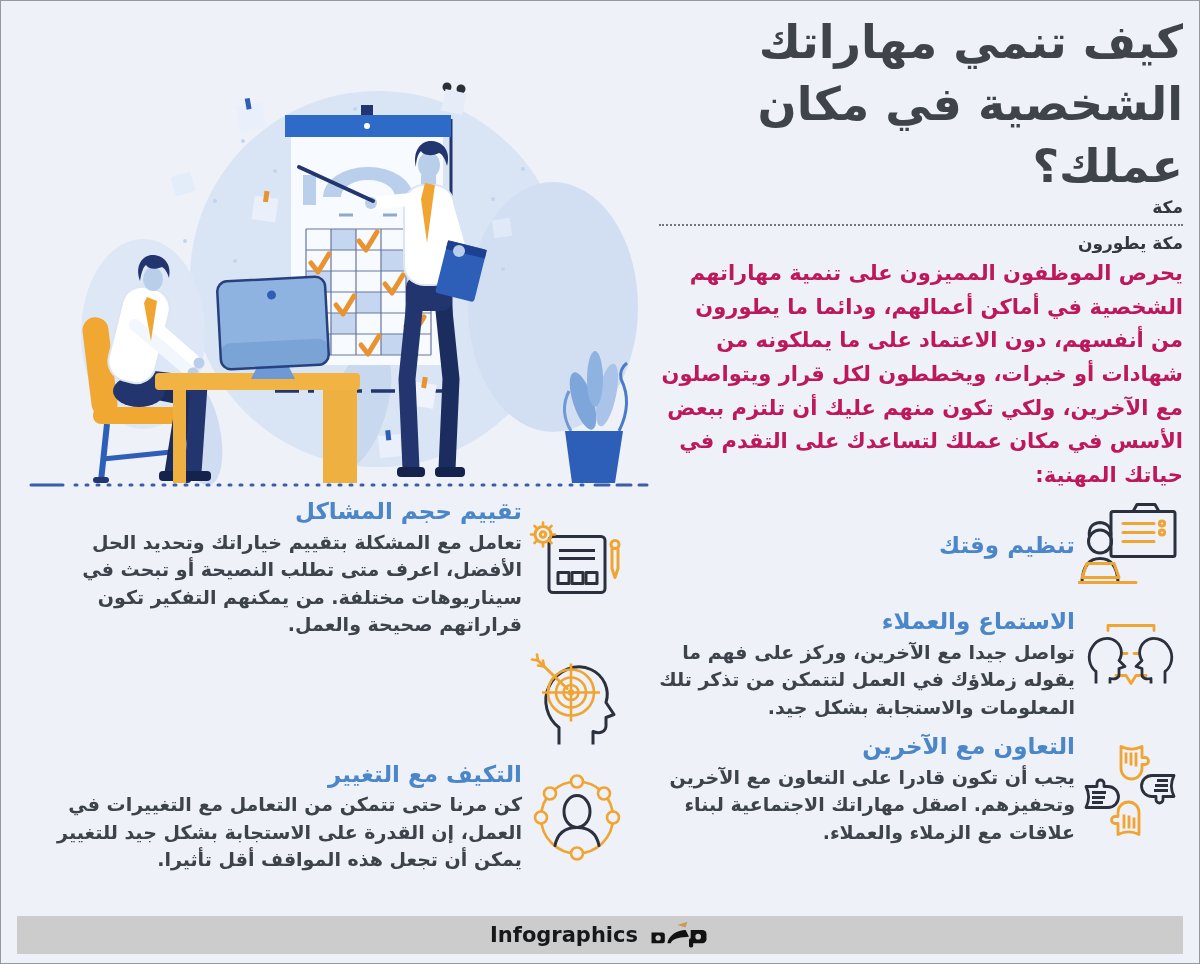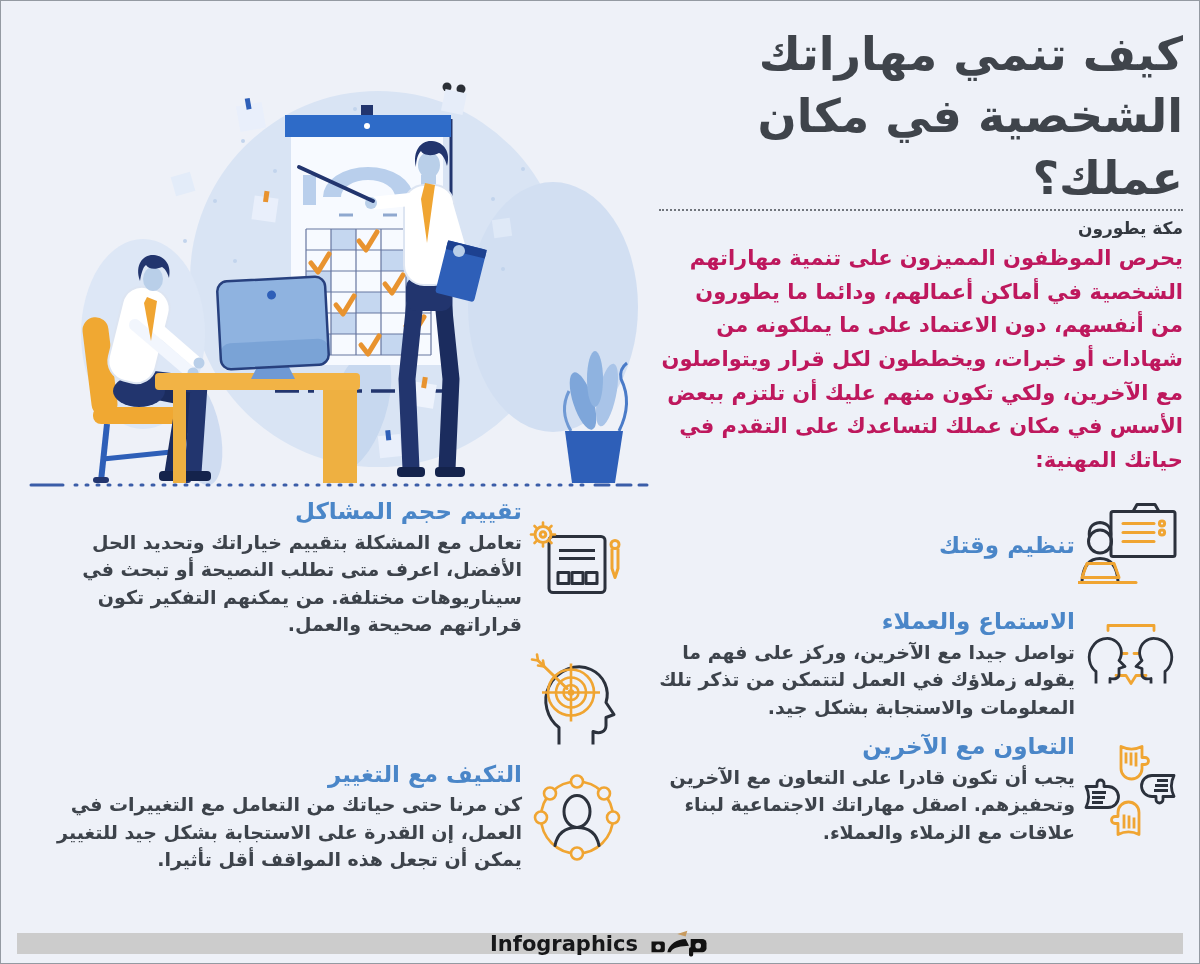--- a/index.html
+++ b/index.html
@@ -6,49 +6,50 @@
   html,body { width:1200px; height:964px; }
   body {
     font-family:"DejaVu Sans","Liberation Sans",sans-serif;
     background:#eef1f8;
     border:1px solid #949aa2;
     position:relative;
     direction:rtl;
     overflow:hidden;
     color:#3d434b;
   }
-  .header { position:absolute; top:22px; right:16px; width:524px; text-align:right; }
+  .header { position:absolute; top:10px; right:16px; width:524px; text-align:right; }
   .title { font-size:46px; font-weight:bold; color:#3f444b; line-height:1.35; min-height:178px; letter-spacing:-0.5px; }
   .byline { font-size:17px; font-weight:bold; color:#33383f; padding-bottom:7px; }
   .divider { border-bottom:2px dotted #70757c; }
   .dateline { font-size:17px; font-weight:bold; color:#33383f; padding-top:7px; }
   .intro { margin-top:4px; font-size:21px; font-weight:bold; color:#be185d; line-height:1.6; }
   .illustration-wrap { position:absolute; top:78px; left:22px; width:630px; height:418px; }
   .illustration-wrap svg { width:100%; height:100%; display:block; }
   .sections { position:absolute; top:497px; right:16px; left:16px; display:flex; gap:28px; }
   .col { display:flex; flex-direction:column; gap:12px; }
   .col-right { width:525px; flex:0 0 525px; }
   .col-left { flex:1; }
   .section { display:flex; gap:3px; align-items:center; }
   .icon-box { flex:0 0 105px; width:105px; height:98px; }
   .icon-box svg { width:100%; height:100%; display:block; }
   .sec-text { flex:1; }
   .sec-title { color:#4a86c8; font-size:23px; font-weight:bold; margin-bottom:3px; line-height:1.2; }
   .sec-body { color:#3d434b; font-size:19px; font-weight:bold; line-height:1.45; }
-  .footer { position:absolute; bottom:9px; left:16px; right:16px; height:21px; background:#cccccc;
+  .footer { position:absolute; bottom:9px; left:16px; right:16px; height:38px; background:#cccccc;
             display:flex; align-items:center; justify-content:center; gap:10px; direction:ltr; }
   .footer-label { font-size:21px; font-weight:bold; color:#17181a; }
   .logo { width:62px; height:30px; }
   .logo svg { width:100%; height:100%; display:block; }
 </style>
 </head>
 <body>
 
 <div class="header">
   <h1 class="title">كيف تنمي مهاراتك الشخصية في مكان عملك؟</h1>
+  <div class="byline">مكة</div>
   <div class="divider"></div>
   <div class="dateline">مكة يطورون</div>
   <p class="intro">يحرص الموظفون المميزون على تنمية مهاراتهم الشخصية في أماكن أعمالهم، ودائما ما يطورون من أنفسهم، دون الاعتماد على ما يملكونه من شهادات أو خبرات، ويخططون لكل قرار ويتواصلون مع الآخرين، ولكي تكون منهم عليك أن تلتزم ببعض الأسس في مكان عملك لتساعدك على التقدم في حياتك المهنية:</p>
 </div>
 
 <div class="illustration-wrap">
 <svg viewBox="0 0 630 418">
 
   <circle cx="355" cy="200" r="188" fill="#d9e4f4"></circle>
   <ellipse cx="530" cy="228" rx="85" ry="125" fill="#d2dff2"></ellipse>
@@ -362,21 +363,21 @@
             <circle cx="88" cy="48" r="6"></circle>
               <circle cx="16" cy="48" r="6"></circle>
               <circle cx="52" cy="84" r="6"></circle>
           </g>
           <ellipse cx="52" cy="42" rx="13" ry="16" fill="none" stroke="#2b313c" stroke-width="3"></ellipse>
           <path d="M30,76 c3,-15 13,-18 22,-18 c9,0 19,3 22,18" fill="none" stroke="#2b313c" stroke-width="3" stroke-linecap="round"></path>
         </svg>
       </div>
       <div class="sec-text">
         <div class="sec-title">التكيف مع التغيير</div>
-        <div class="sec-body">كن مرنا حتى حياتك من التعامل مع التغييرات في العمل، إن القدرة على الاستجابة بشكل جيد للتغيير يمكن أن تجعل هذه المواقف أقل تأثيرا.</div>
+        <div class="sec-body">كن مرنا حتى تتمكن من التعامل مع التغييرات في العمل، إن القدرة على الاستجابة بشكل جيد للتغيير يمكن أن تجعل هذه المواقف أقل تأثيرا.</div>
       </div>
     </div>
   </div>
 </div>
 
 <div class="footer">
   <span class="footer-label">Infographics</span>
   <span class="logo" role="img" aria-label="مكة">
     <svg viewBox="0 0 72 36">
       <polygon points="34,6 46,2 44,9" fill="#c79a5e"></polygon>

